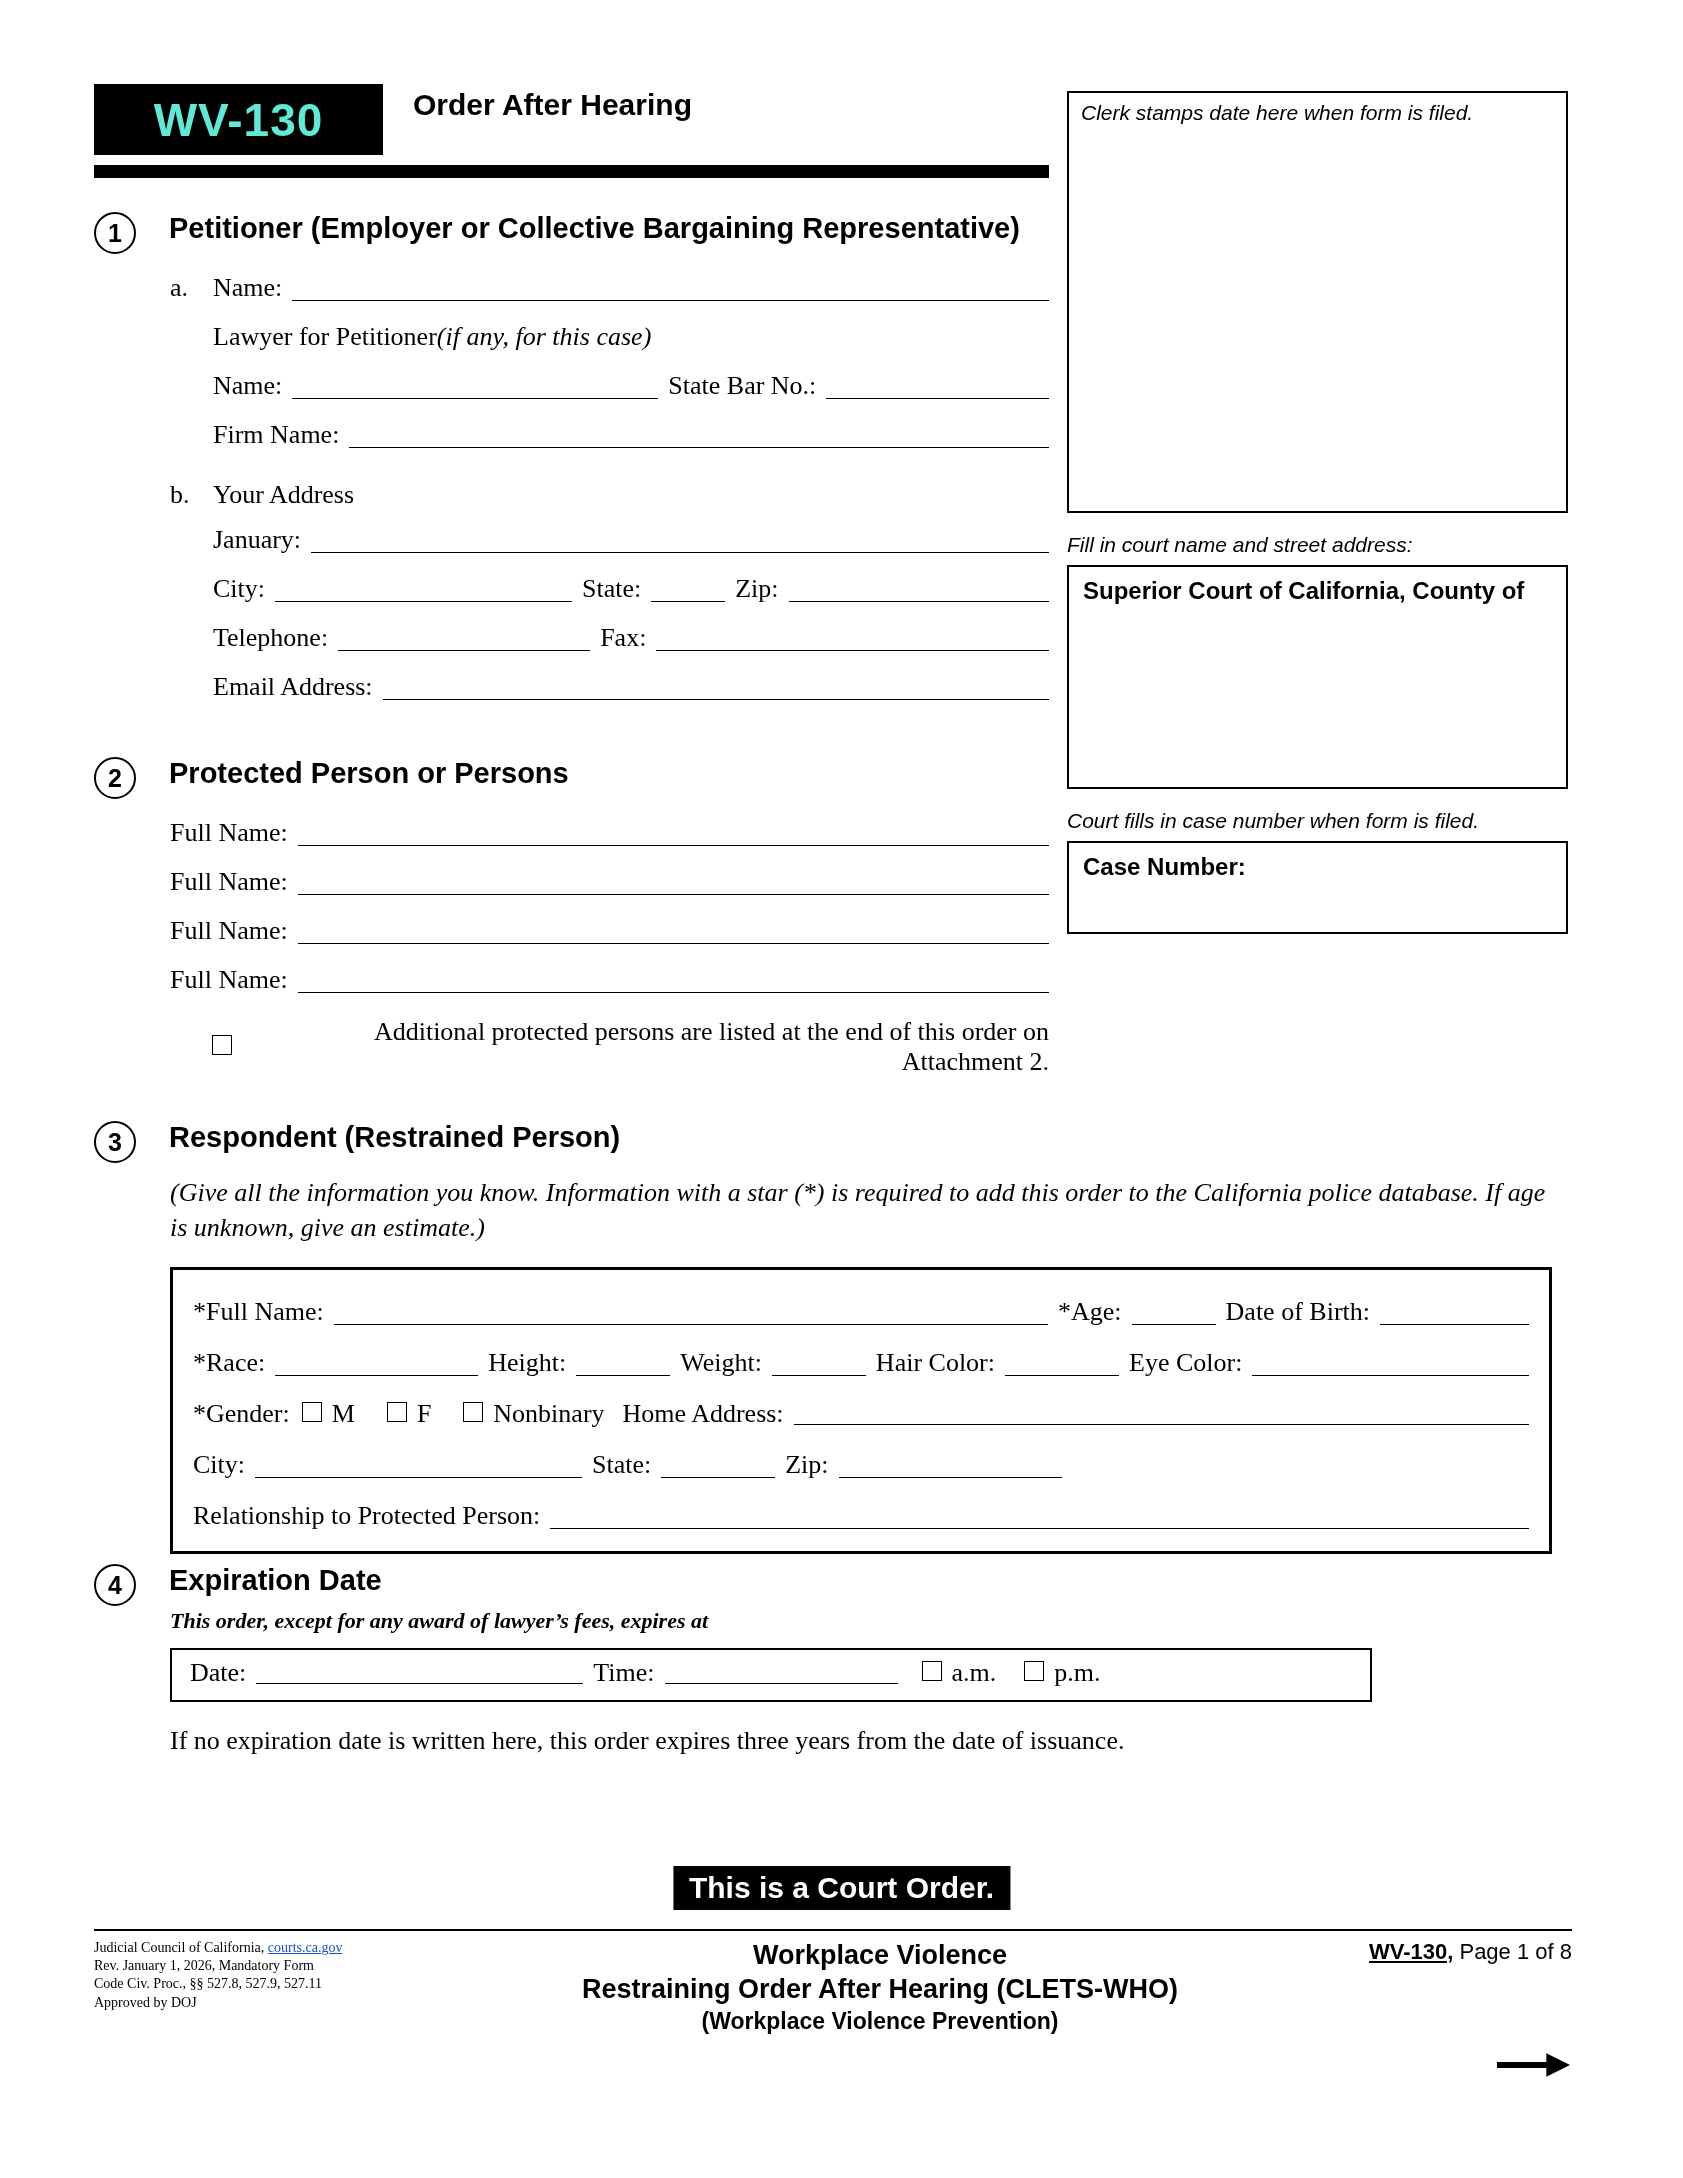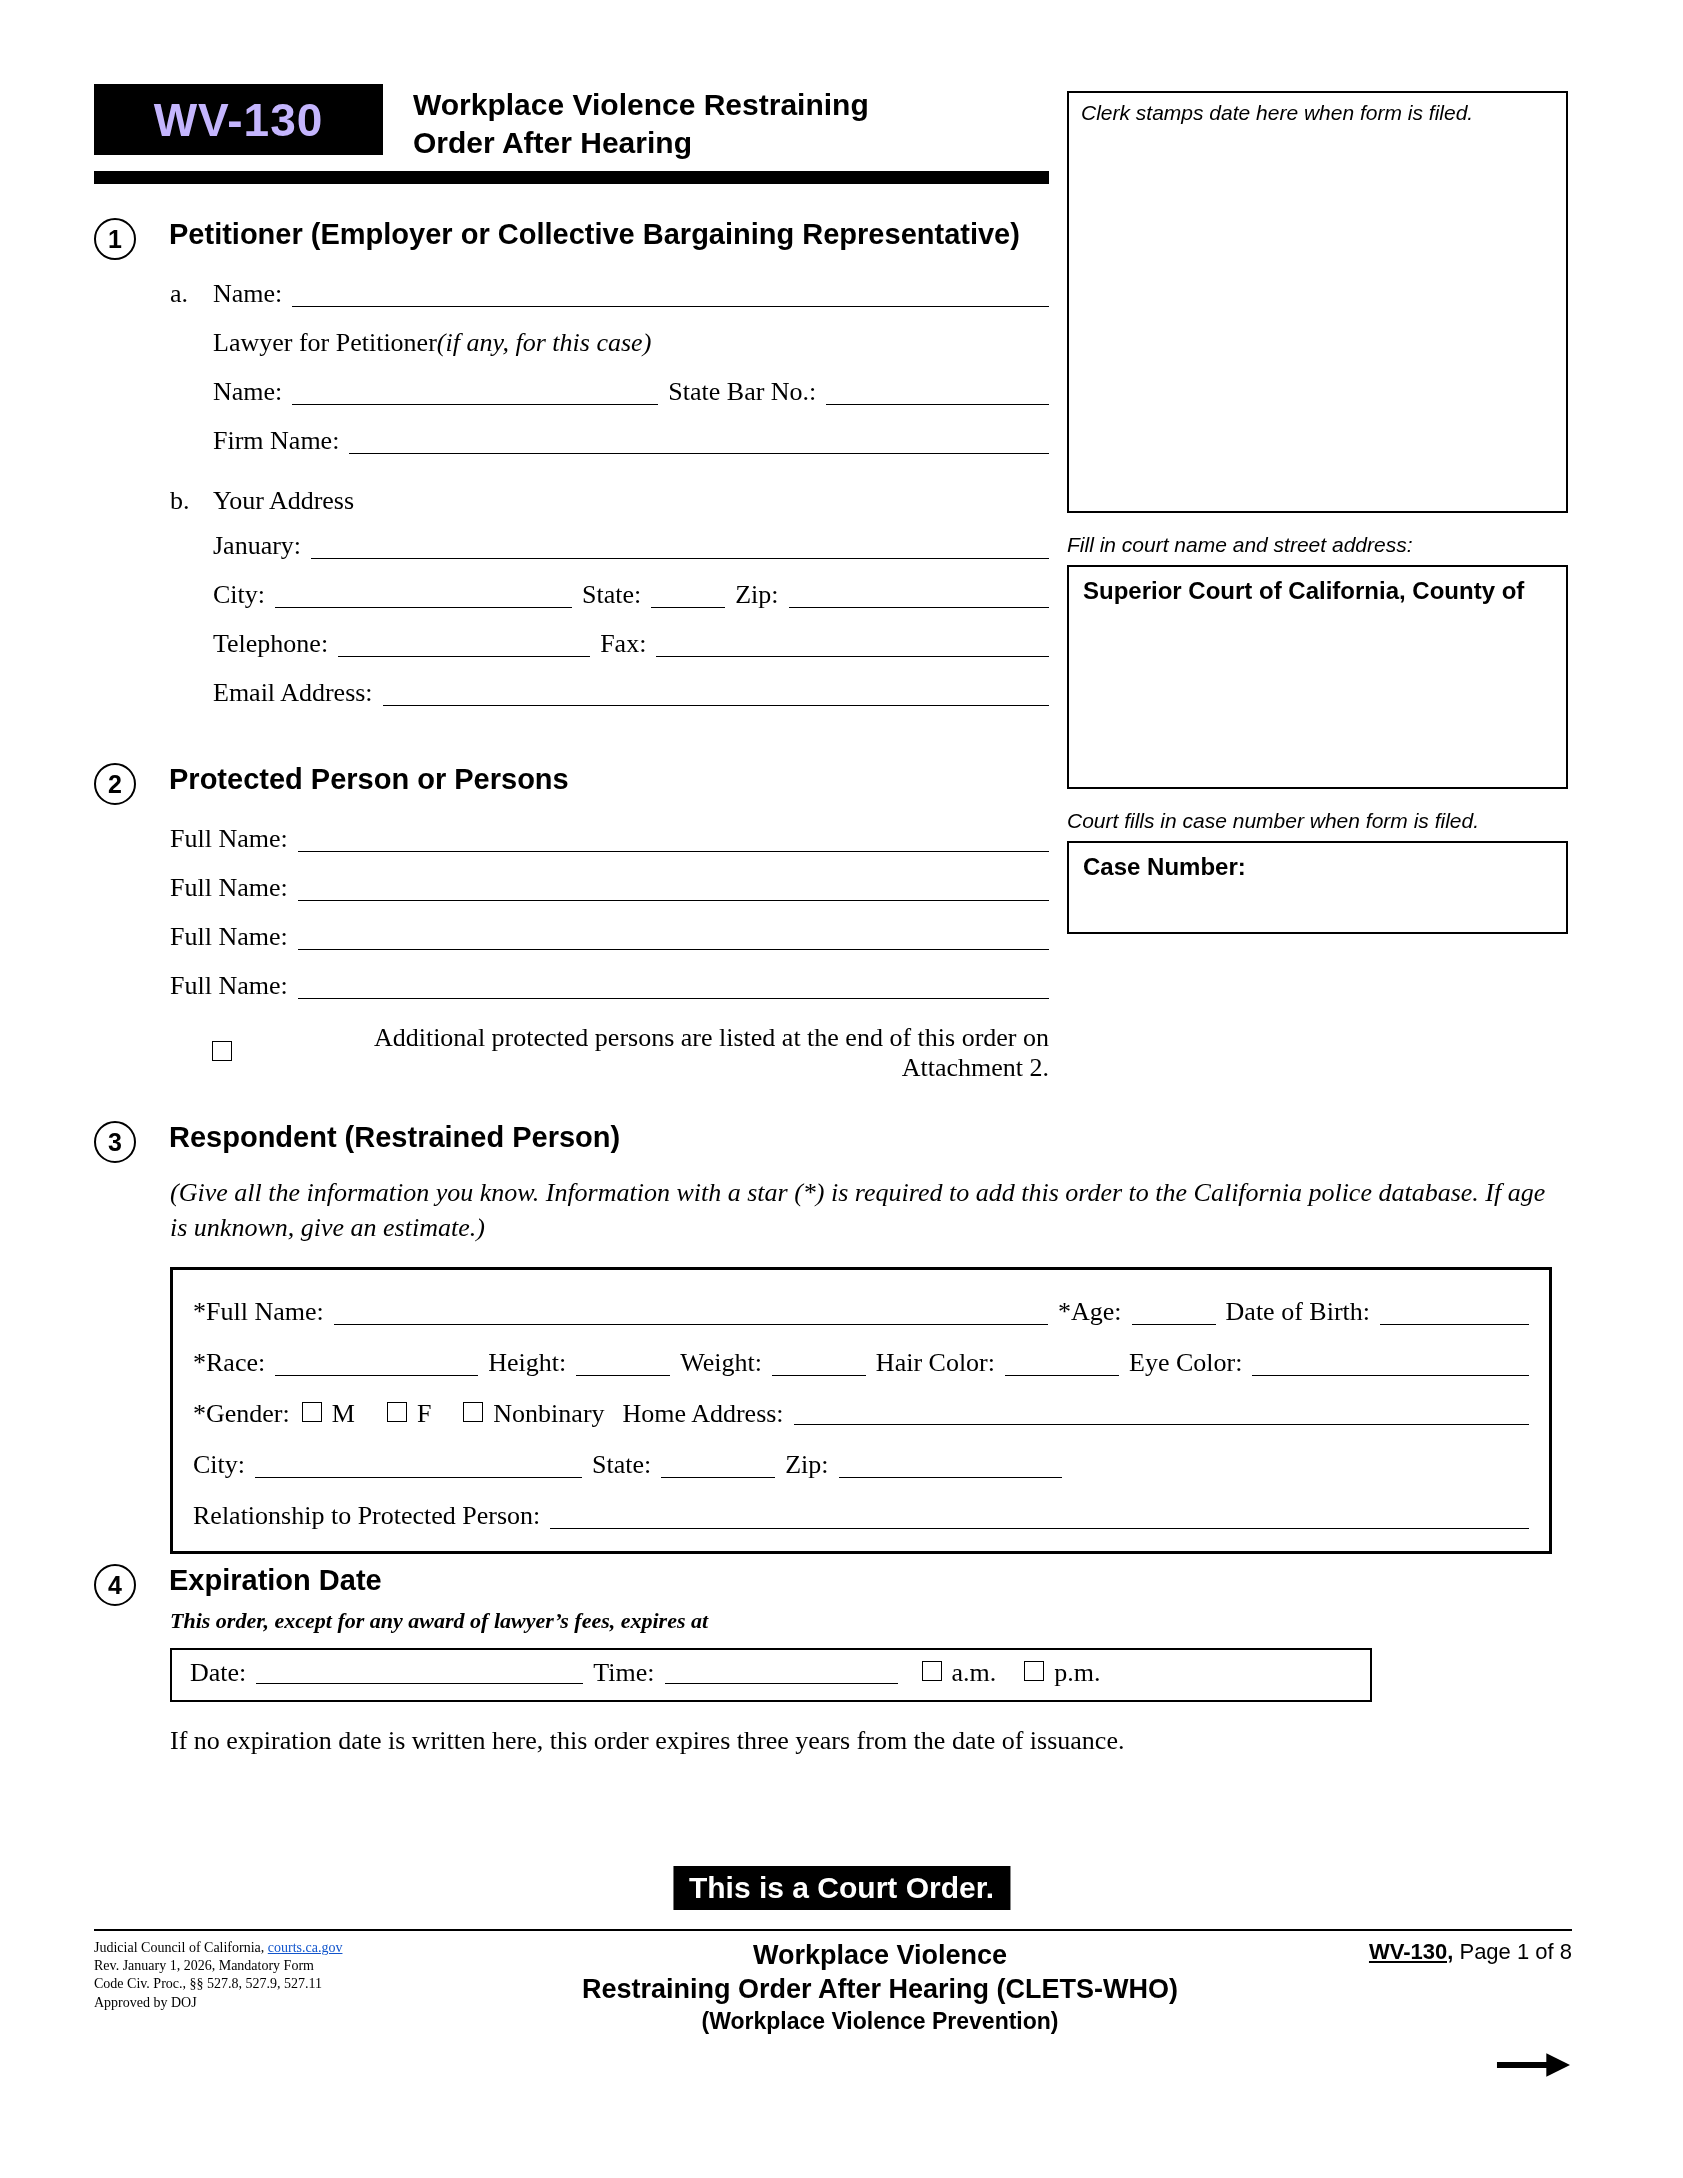--- a/index.html
+++ b/index.html
@@ -6,21 +6,21 @@
   html,body { background:#fff; }
   .page {
     position:relative; width:1683px; height:2178px; background:#fff;
     font-family:"Liberation Serif", serif; color:#000; overflow:hidden;
   }
 
   
   .left-col { position:absolute; left:94px; top:84px; width:955px; }
   .header-row { display:flex; align-items:flex-start; }
   .form-number-box {
-    width:289px; height:71px; background:#000; color:#c4b5fd;
+    width:289px; height:71px; background:#000; color:#5eead4;
     display:flex; align-items:center; justify-content:center;
     font-family:"Liberation Sans", sans-serif; font-weight:bold; font-size:46px; letter-spacing:1px;
   }
   .form-title {
     margin-left:30px; font-family:"Liberation Sans", sans-serif;
     font-weight:bold; font-size:30px; line-height:1.25; padding-top:2px;
   }
   .thick-rule { margin-top:10px; height:13px; background:#000; }
 
   
@@ -118,21 +118,20 @@
     </div>
   </div>
 
   <div class="left-col">
 
     <div class="header-row">
       <div class="form-number-box">
         <span>WV-130</span>
       </div>
       <div class="form-title">
-        <div>Workplace Violence Restraining</div>
         <div>Order After Hearing</div>
       </div>
     </div>
     <div class="thick-rule"></div>
 
     <div class="section">
       <div class="sec-head">
         <div class="num-circle">1</div>
         <div class="sec-title">Petitioner (Employer or Collective Bargaining Representative)</div>
       </div>

